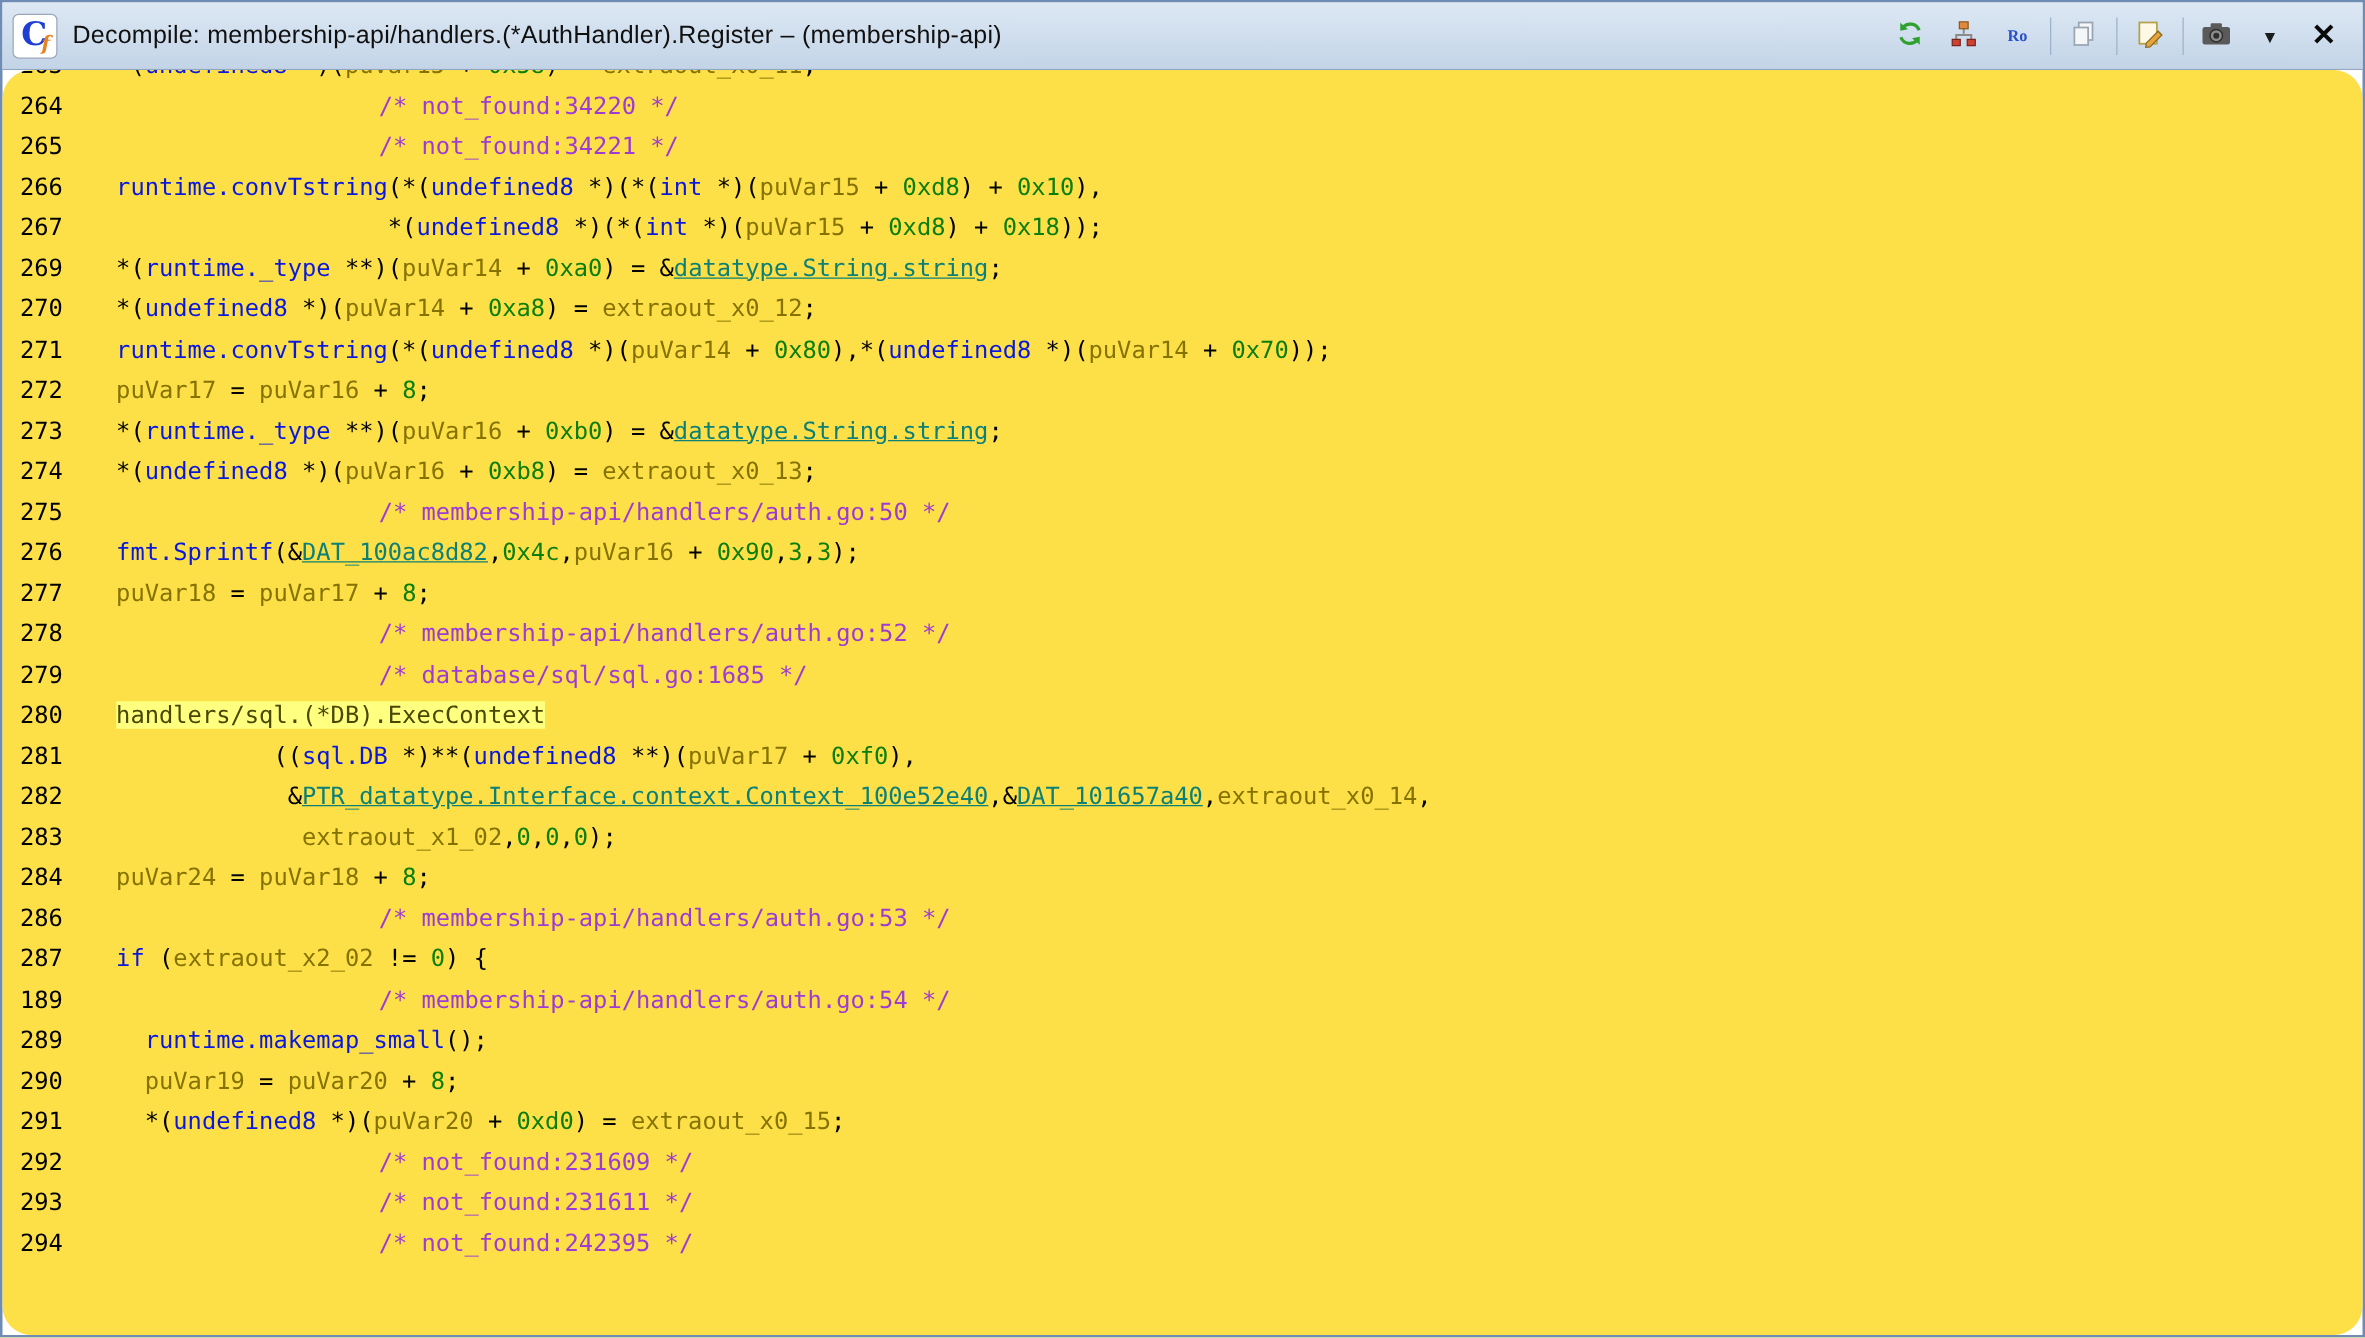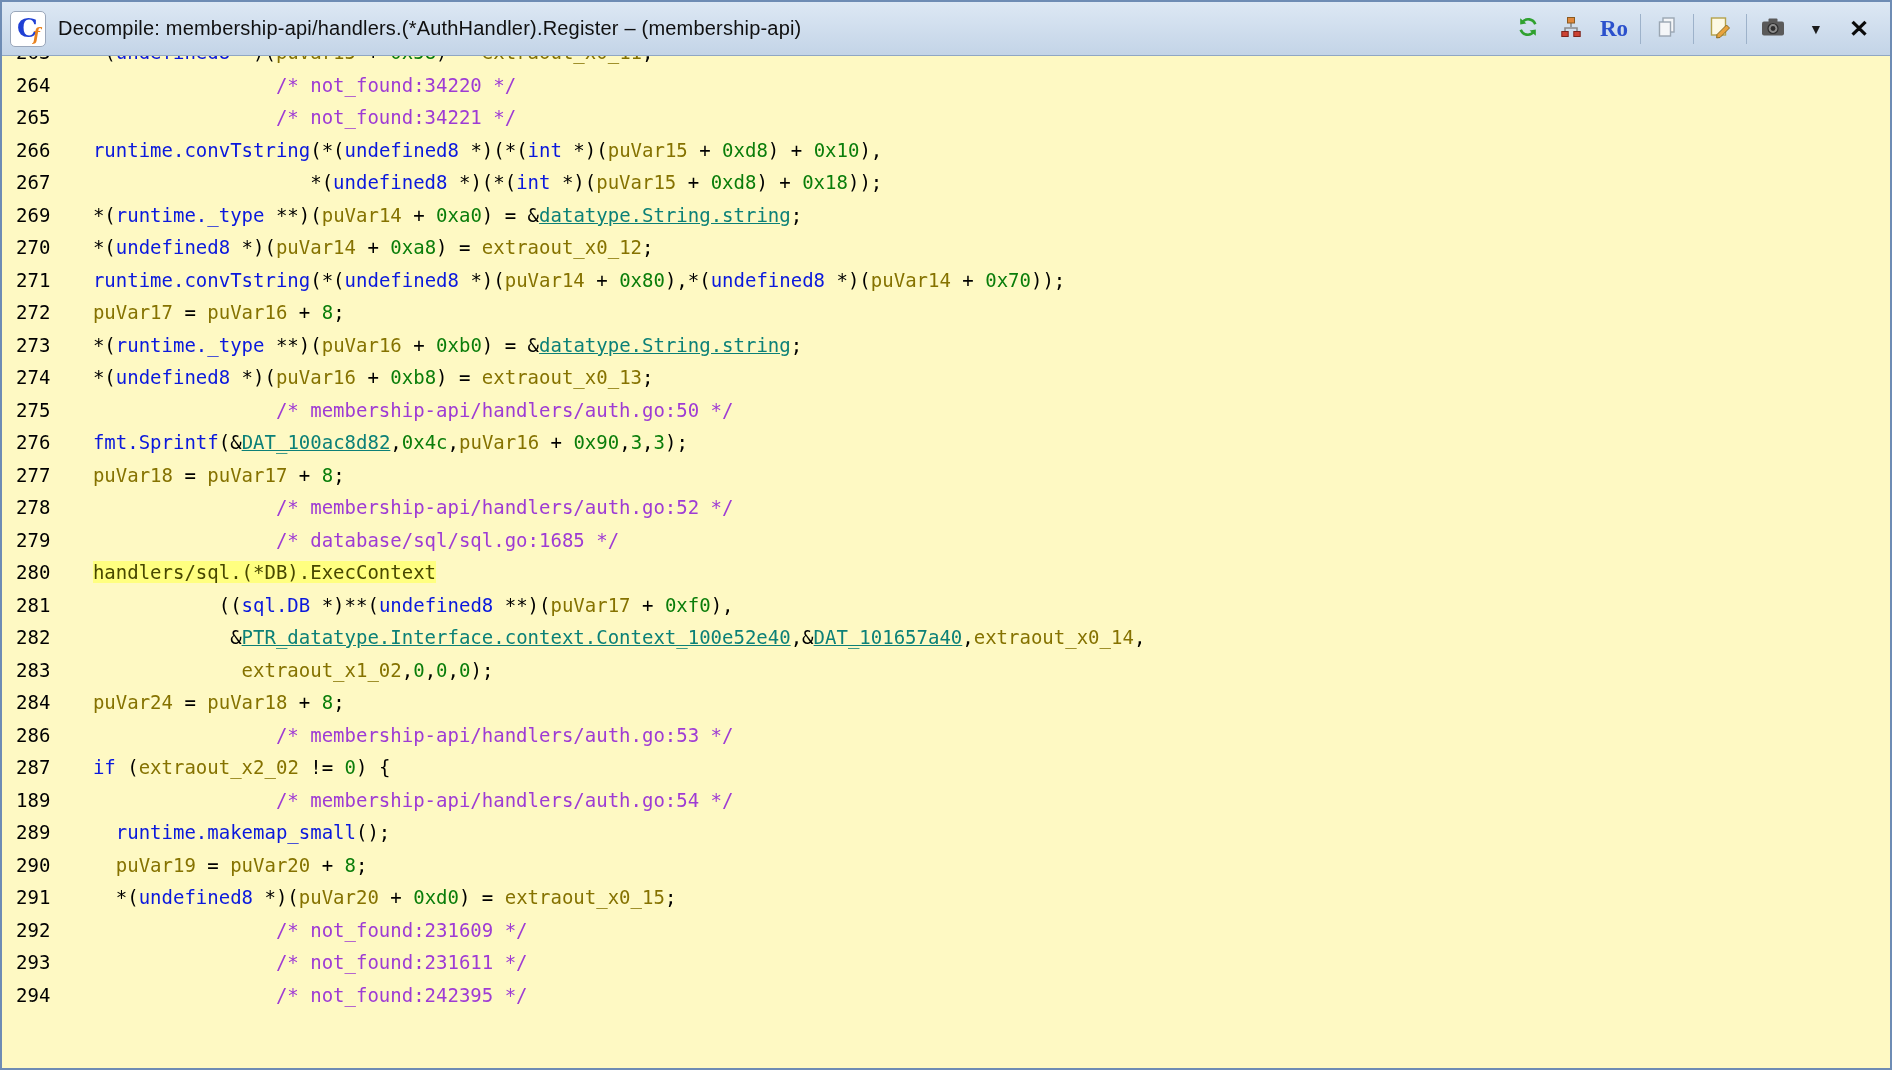--- a/index.html
+++ b/index.html
@@ -31,35 +31,35 @@
   .ic-c { position: absolute; left: 6px; top: 1px; color: #1f3fd4; font-weight: bold; font-size: 26px; }
   .ic-f { position: absolute; right: 5px; bottom: 2px; color: #e8821e; font-weight: bold; font-style: italic; font-size: 16px; }
   .title { font-size: 20px; font-weight: 400; color: #101010; white-space: nowrap; letter-spacing: 0.2px; }
   .toolbar { margin-left: auto; display: flex; align-items: center; gap: 9px; }
   .tb {
     background: none; border: none; padding: 2px;
     width: 34px; height: 34px;
     display: flex; align-items: center; justify-content: center;
     cursor: default;
   }
-  .tb.ro { color: #2b50cc; font-weight: bold; font-size: 23px; font-family: "Liberation Serif", serif; }
+  .tb.ro { color: #2b50cc; font-weight: bold; font-size: 13px; font-family: "Liberation Serif", serif; }
   .sep { width: 1px; height: 30px; background: #9db2ca; }
   .glyph-down { font-size: 14px; color: #1b1b1b; }
   .glyph-close { font-size: 24px; color: #0a0a0a; font-weight: bold; }
-  .viewport { flex: 1 1 auto; overflow: hidden; background: #fef9c3; position: relative; }
+  .viewport { flex: 1 1 auto; overflow: hidden; background: #fde047; position: relative; border-radius: 23px; }
   .code-area {
     margin-top: -20px;
     font-family: "DejaVu Sans Mono", "Liberation Mono", monospace;
     font-size: 19px;
   }
   .code-line { display: flex; height: 32.5px; line-height: 32.5px; white-space: pre; }
   .line-num { flex: 0 0 68px; padding-left: 14px; color: #000; }
   .code-text { flex: 1 1 auto; }
   .tk-p  { color: var(--plain); }
-  .tk-c  { color: var(--comment); }
+  .tk-c  { color: var(--comment); margin-left: 27px; }
   .tk-t  { color: var(--type); }
   .tk-k  { color: var(--keyword); }
   .tk-f  { color: var(--function); }
   .tk-v  { color: var(--variable); }
   .tk-n  { color: var(--constant); }
   .tk-g  { color: var(--global); text-decoration: underline; }
   .tk-hf { color: var(--hl-text); background: var(--hl-bg); }
 </style>
 </head>
 <body>

